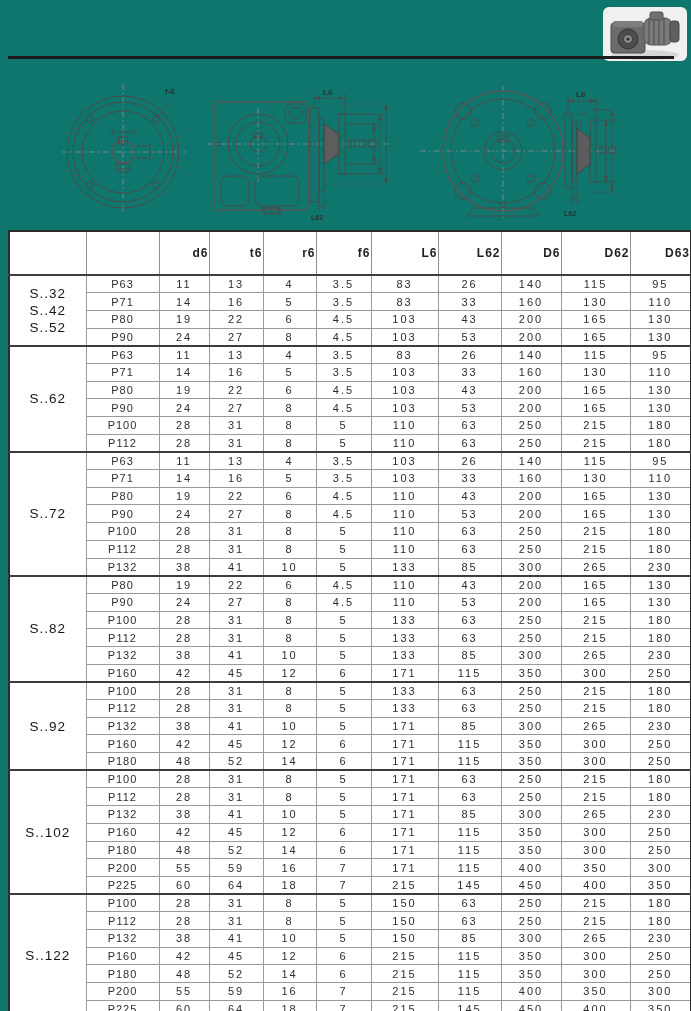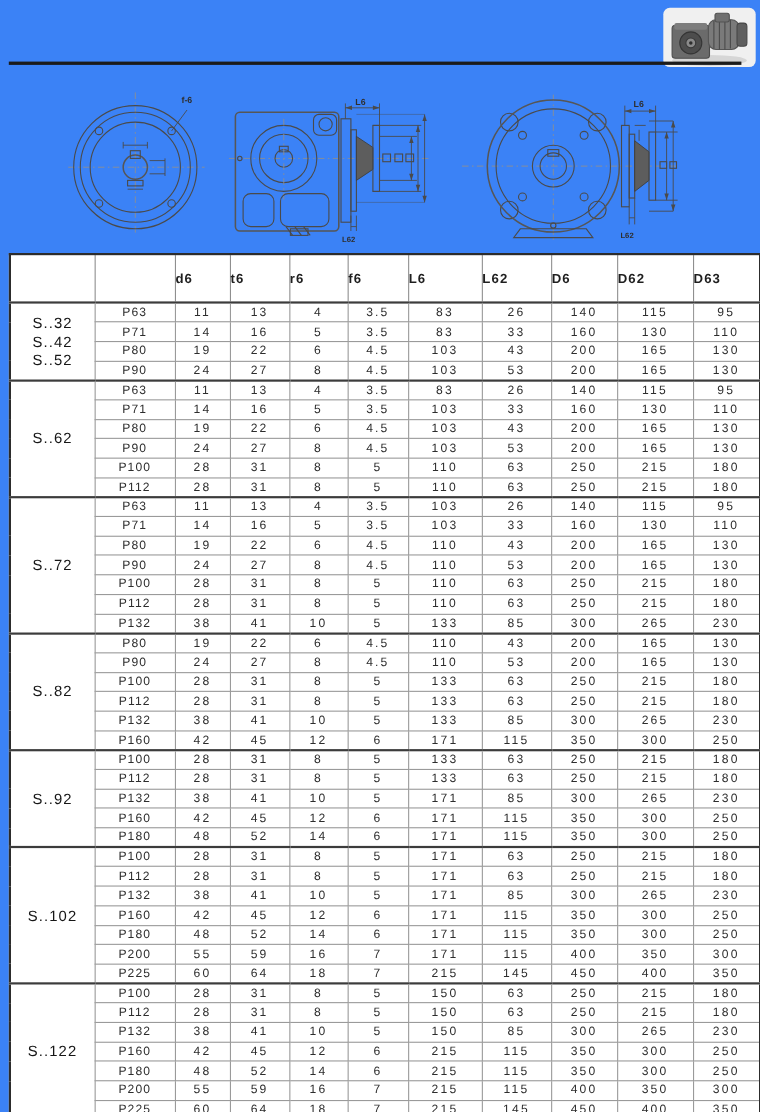--- a/index.html
+++ b/index.html
@@ -1,38 +1,38 @@
 <!DOCTYPE html>
 <html><head>
 <meta charset="utf-8">
 <style>
   *{margin:0;padding:0;box-sizing:border-box}
   html,body{background:#ffffff}
   body{width:691px;height:1011px;font-family:"Liberation Sans",sans-serif}
-  .page{position:relative;width:691px;height:1011px;background:#3b82f6;overflow:hidden}
+  .page{position:relative;width:691px;height:1011px;background:#0f766e;overflow:hidden}
 
   .rule{position:absolute;left:8px;top:56px;width:666px;height:3px;background:#1b1b1b}
 
   .motor-photo{position:absolute;left:601px;top:5px}
   .d1{position:absolute;left:60px;top:80px}
   .d2{position:absolute;left:208px;top:84px}
   .d3{position:absolute;left:418px;top:84px}
 
   svg{display:block}
   svg text{font-family:"Liberation Sans",sans-serif;fill:#2e2e2e}
   .ln{stroke:#4a4a4a;stroke-width:1;fill:none}
   .lnth{stroke:#565656;stroke-width:1.4;fill:none}
   .cl{stroke:#8f8f8f;stroke-width:0.8;fill:none;stroke-dasharray:6 3 1.5 3}
   .dim{stroke:#4a4a4a;stroke-width:0.8;fill:none}
   .darkfill{fill:#5d5d5d;stroke:#3d3d3d;stroke-width:0.8}
 
   table.dims{position:absolute;left:8px;top:230px;width:682px;border-collapse:collapse;
     table-layout:fixed;border:2px solid #2c2c2c;background:#fff}
   .dims th{border:1px solid #8f8f8f;border-bottom:2px solid #3c3c3c;height:44px;
-    font-size:12px;font-weight:bold;letter-spacing:1px;color:#1f1f1f;text-align:left}
+    font-size:12px;font-weight:bold;letter-spacing:1px;color:#1f1f1f;text-align:right}
   .dims tbody tr{height:17.7px}
   .dims td{border:1px solid #9a9a9a;text-align:center;font-size:11px;
     letter-spacing:2px;color:#2d2d2d;white-space:nowrap;padding:0}
   .dims td.pcol{letter-spacing:1px}
   .dims tr.gstart td{border-top:2px solid #3c3c3c}
   .dims td.group-cell{font-weight:normal;font-size:13.5px;letter-spacing:1px;
     color:#161616;line-height:17px;border-top:2px solid #3c3c3c}
 </style>
 </head>
 <body>

